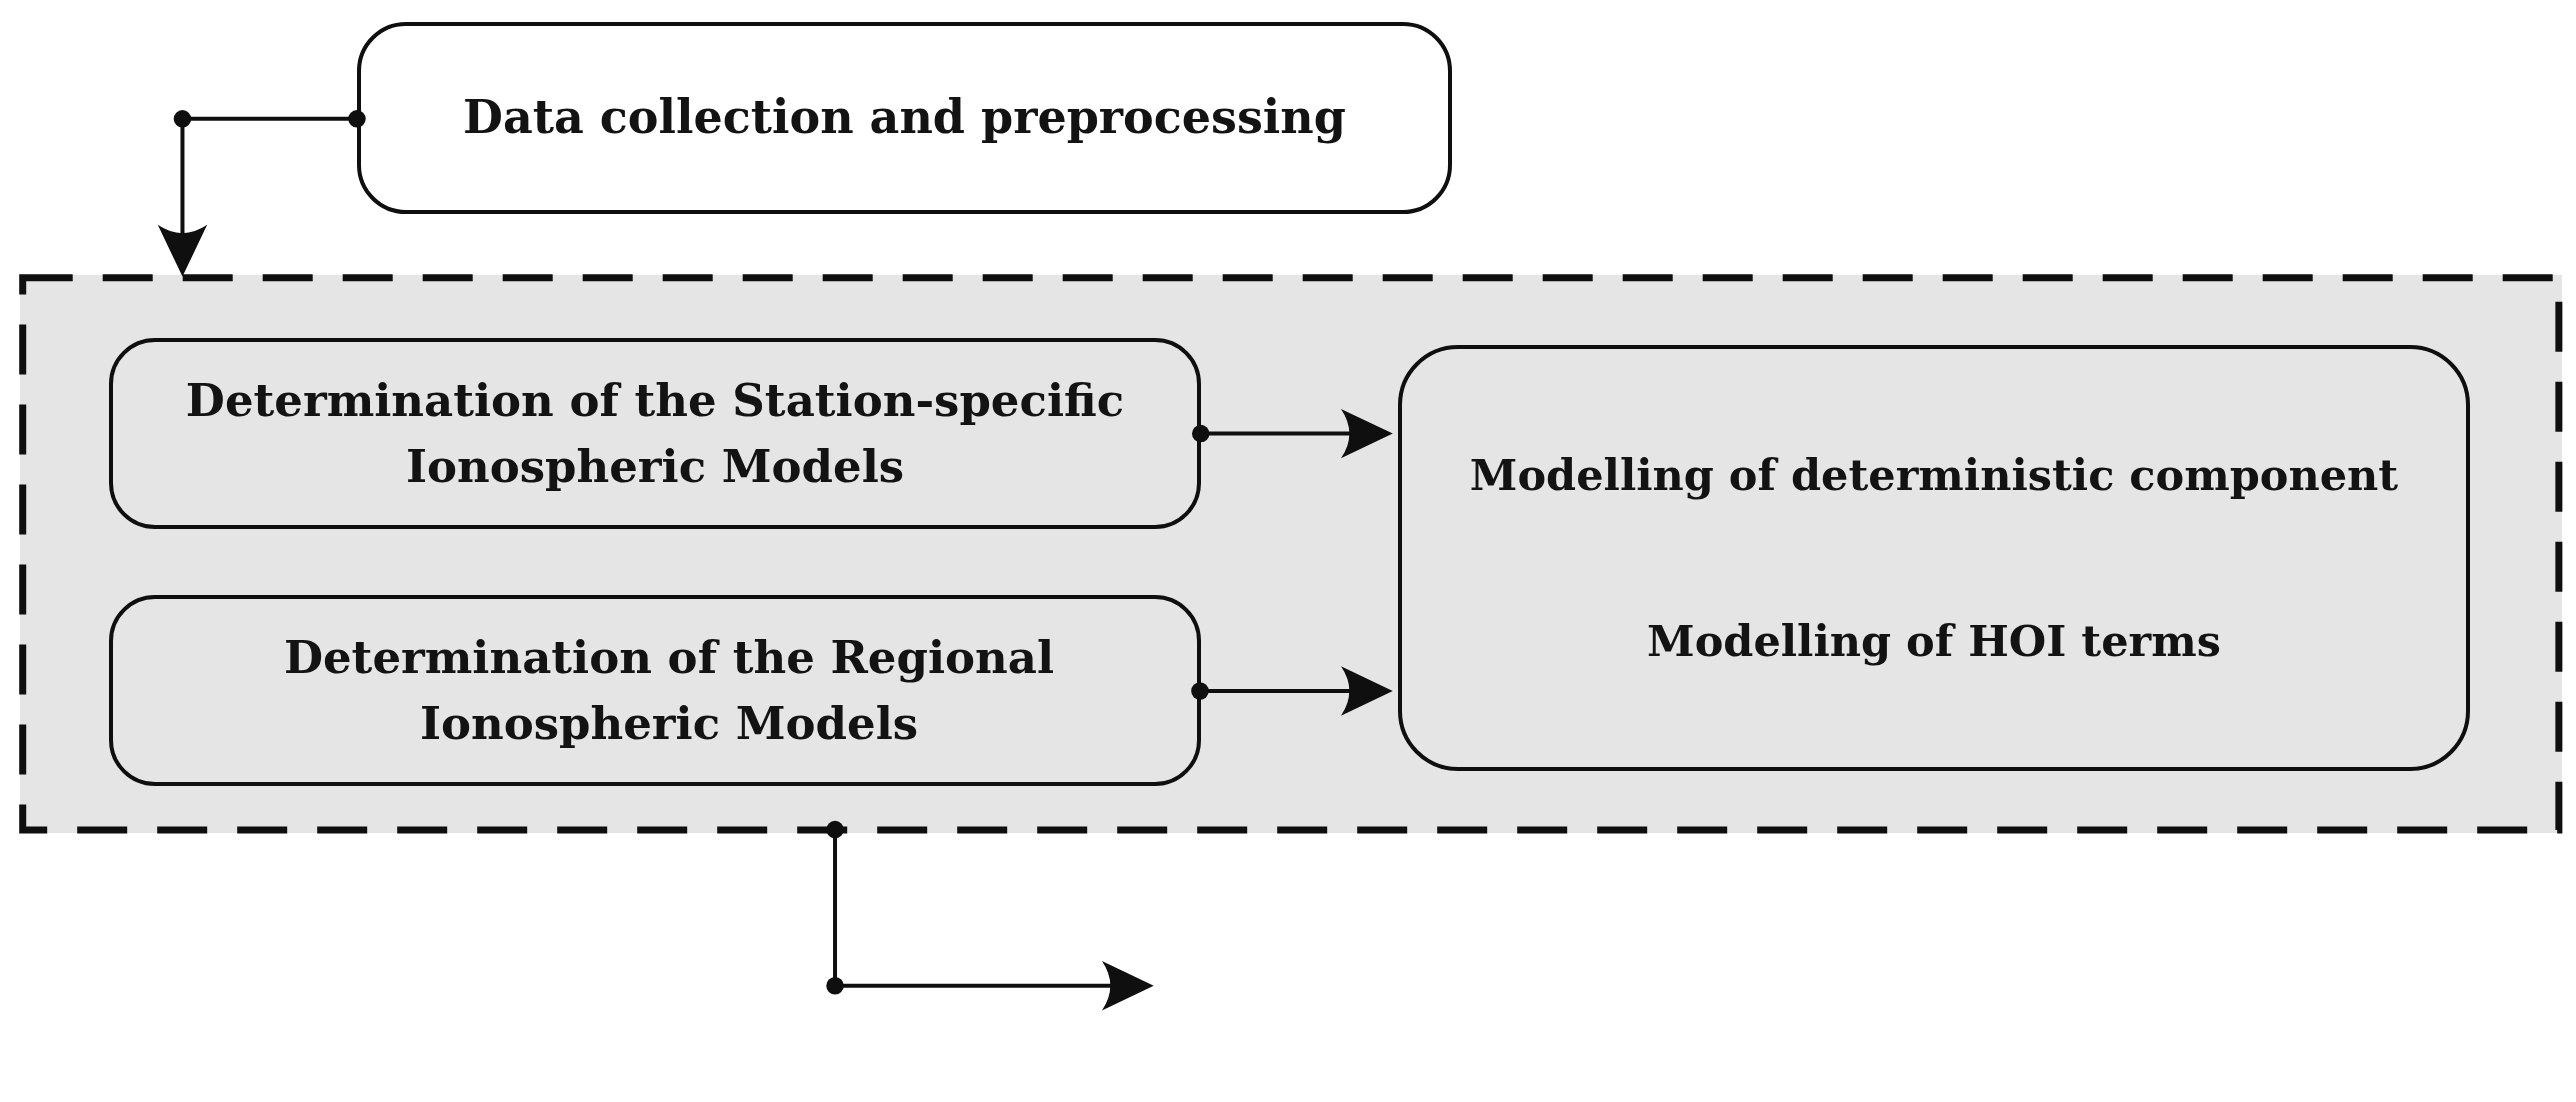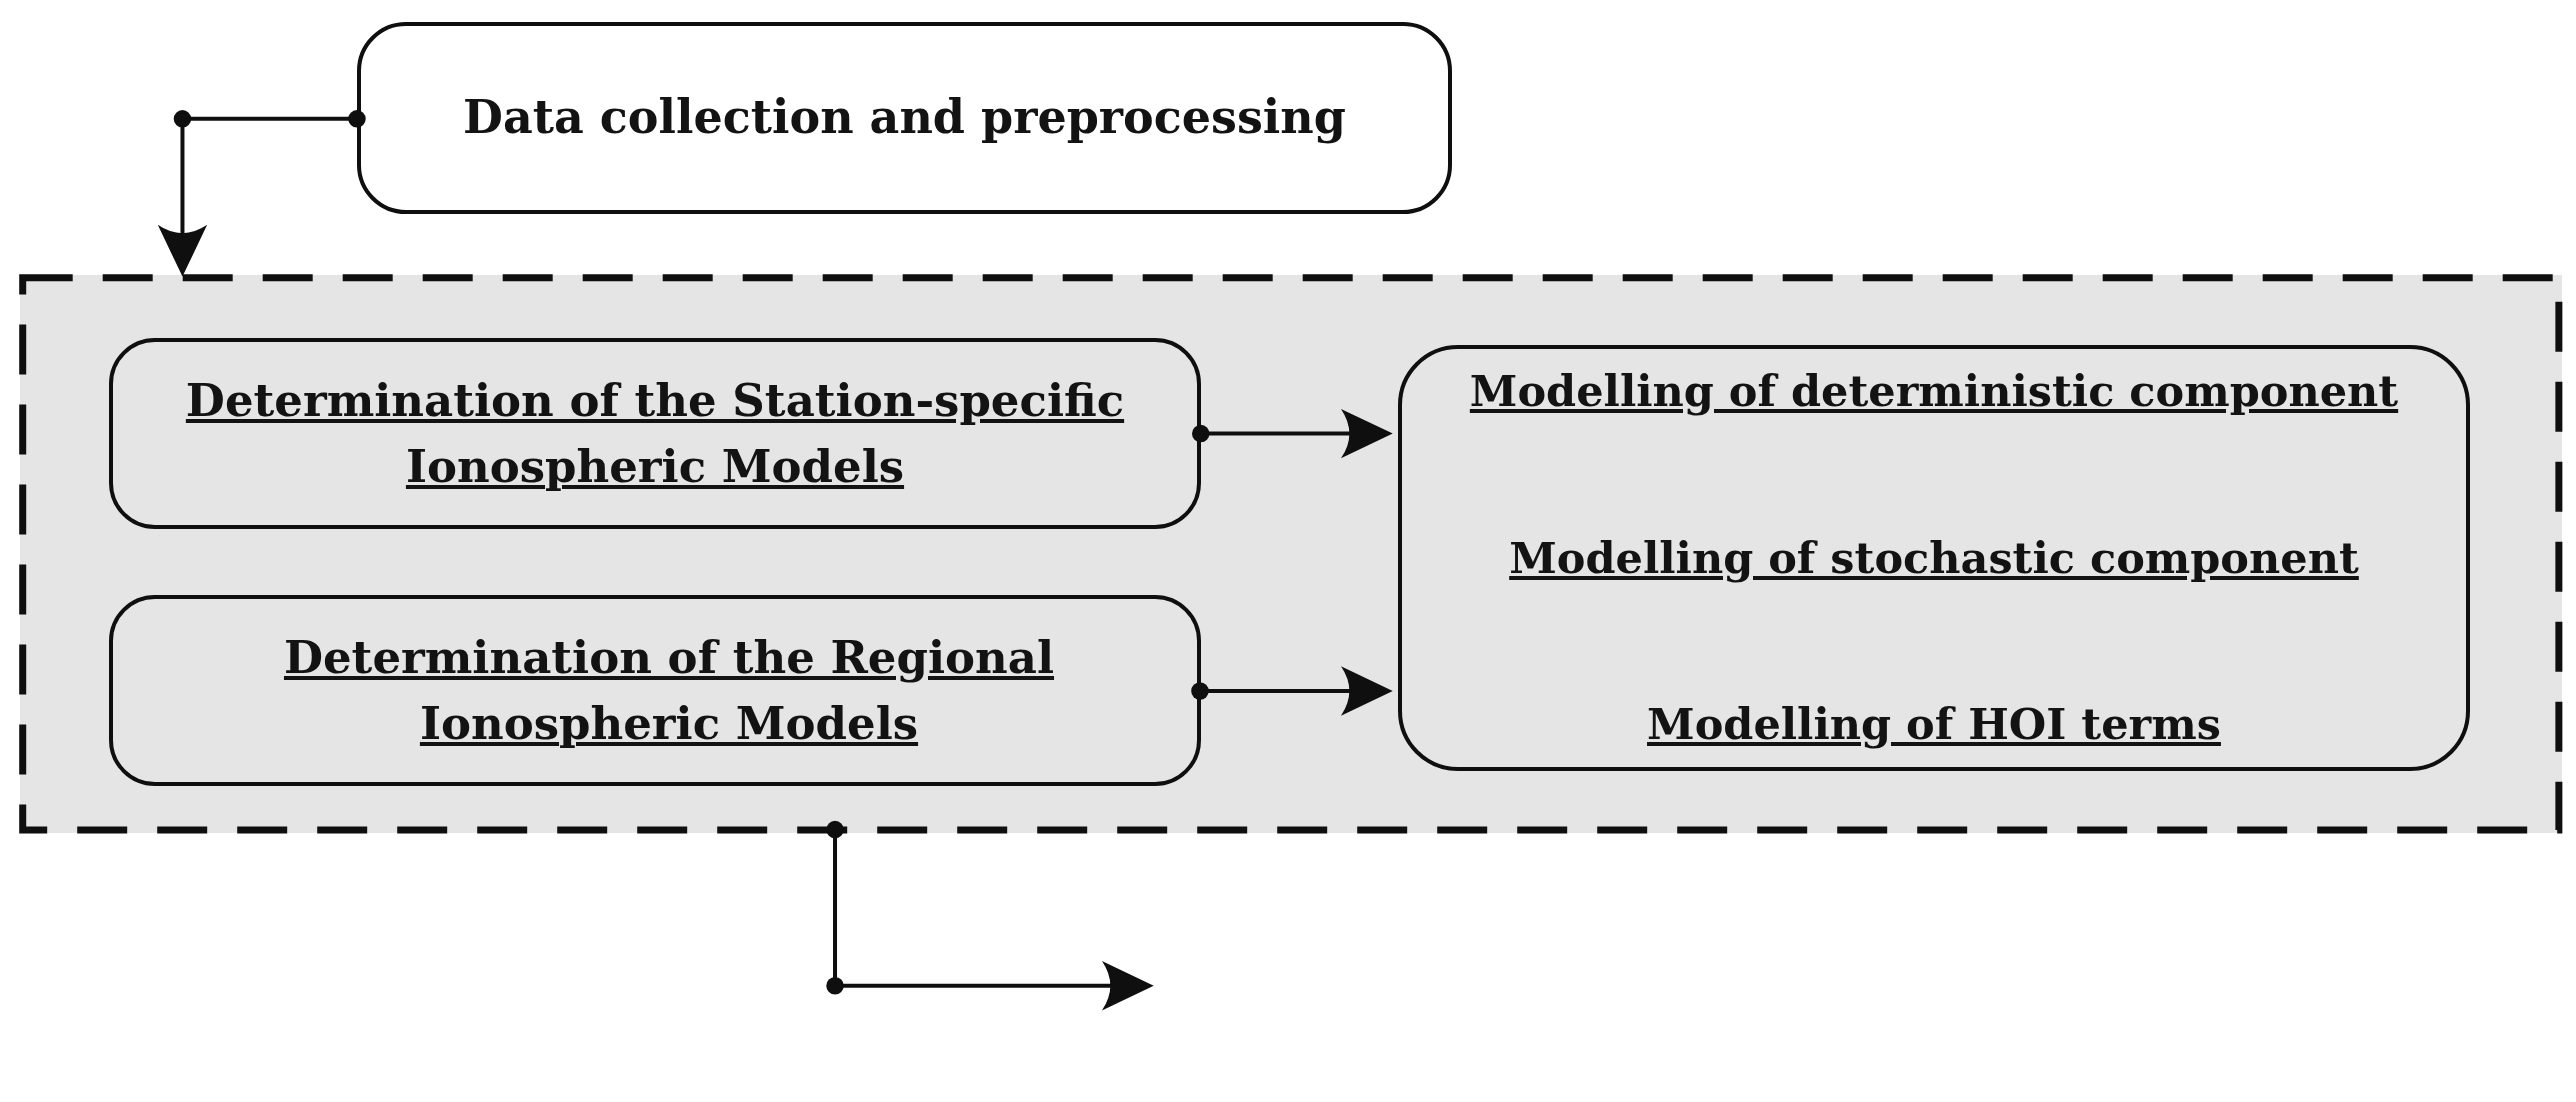--- a/index.html
+++ b/index.html
@@ -24,21 +24,21 @@
     border: 4.8px solid #0f0f0f;
     display: flex;
     flex-direction: column;
     align-items: center;
     justify-content: center;
     text-align: center;
     font-weight: bold;
     line-height: 1.45;
   }
   .node.white { background: #ffffff; }
-  .node.transparent { background: transparent; text-decoration: underline; }
+  .node.transparent { background: transparent; }
 
   .node-top {
     left: 357px; top: 21.5px;
     width: 1095px; height: 192px;
     border-radius: 49px;
     font-size: 46px;
   }
   .node-station {
     left: 109px; top: 338px;
     width: 1092px; height: 191px;
@@ -89,21 +89,20 @@
     <span>Ionospheric Models</span>
   </div>
 
   <div class="node transparent node-regional">
     <span>Determination of the Regional</span>
     <span>Ionospheric Models</span>
   </div>
 
   <div class="node transparent node-modelling">
     <span>Modelling of deterministic component</span>
-    <span>Modelling of stochastic component</span>
     <span>Modelling of HOI terms</span>
   </div>
 
 
   <svg class="overlay" viewBox="0 0 3233 1384" xmlns="http://www.w3.org/2000/svg">
 
     <rect x="28.5" y="348.5" width="3183" height="693" fill="none" stroke="#0f0f0f" stroke-width="7" stroke-dasharray="50 30"></rect>
 
     <line x1="448" y1="149" x2="229" y2="149" stroke="#0f0f0f" stroke-width="4"></line>
     <line x1="229" y1="149" x2="229" y2="300" stroke="#0f0f0f" stroke-width="4"></line>

